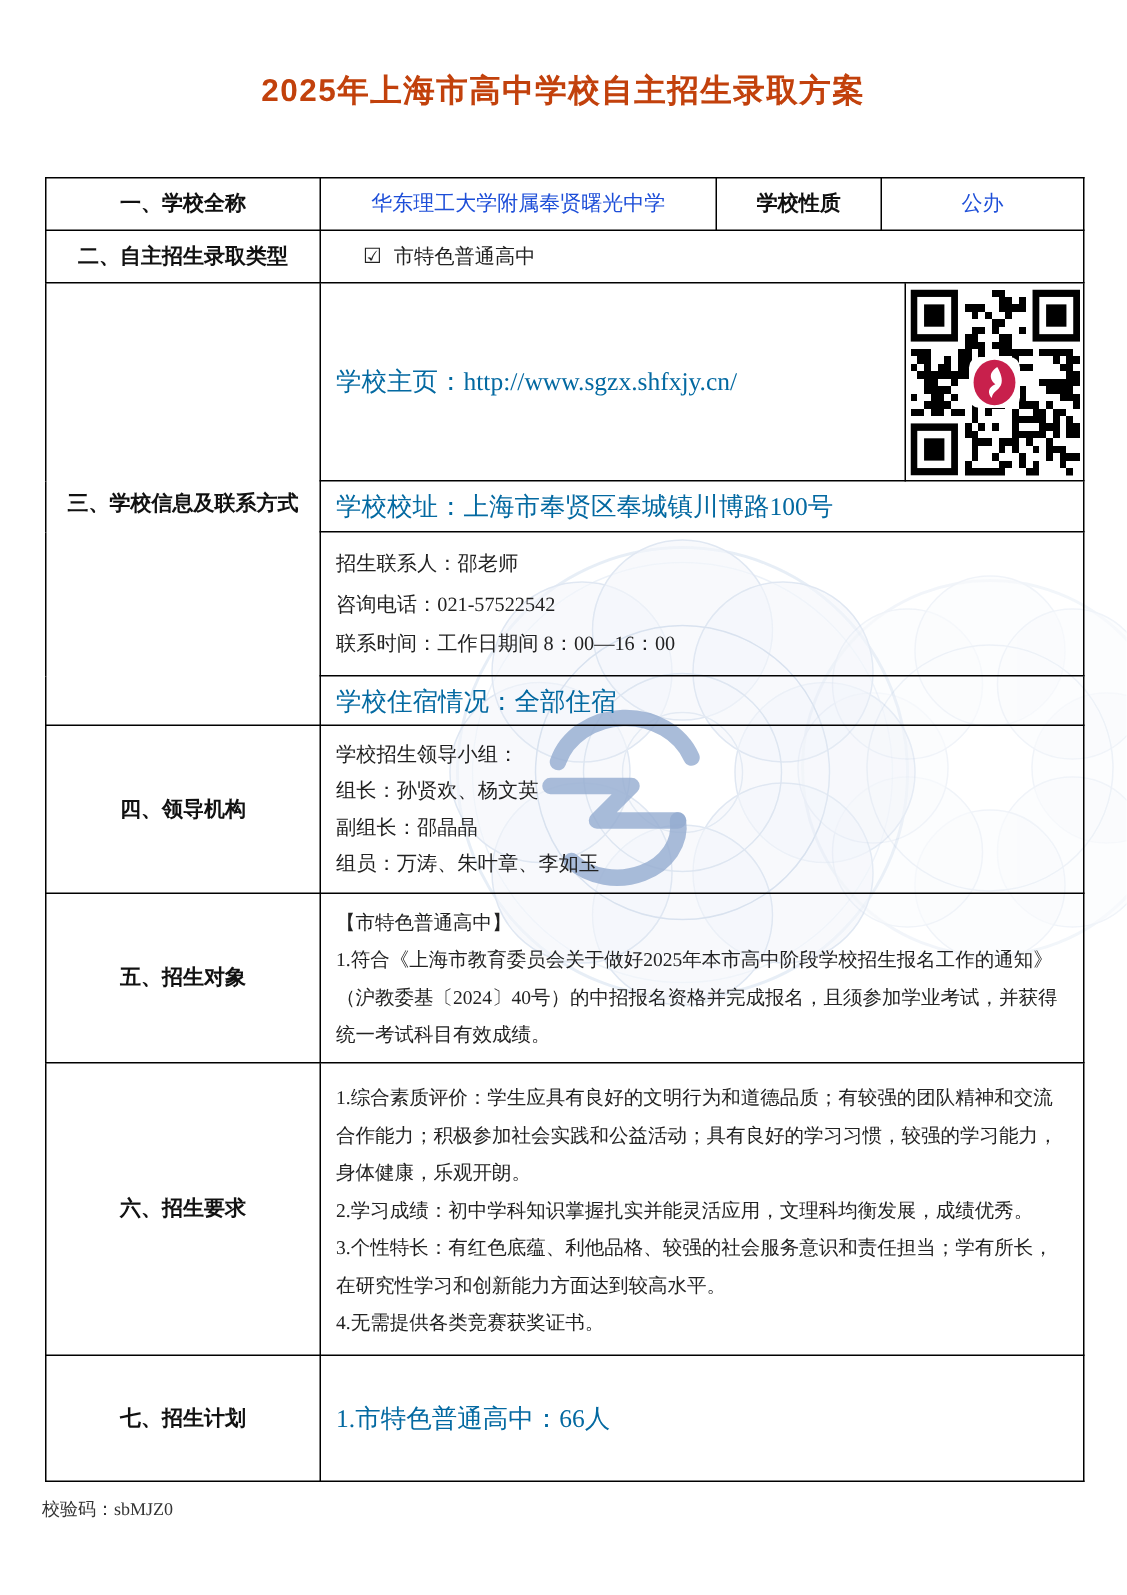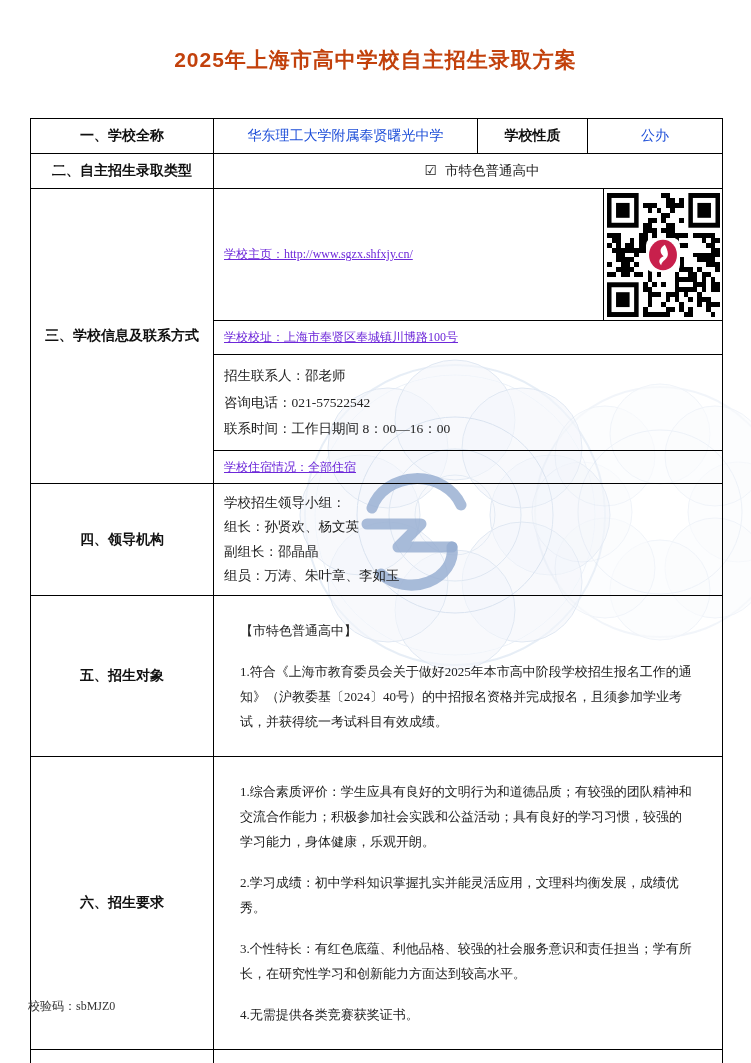--- a/index.html
+++ b/index.html
@@ -20,27 +20,27 @@
   }
   td{border:1px solid #000;padding:0;vertical-align:middle;background:transparent;}
   .r1 td{height:34px;} .r2 td{height:34px;} .r3 td{height:131px;}
   .r4 td{height:33px;} .r5 td{height:95px;} .r6 td{height:32px;}
   .r7 td{height:111px;} .r8 td{height:100px;} .r9 td{height:182px;} .r10 td{height:83px;margin-left:16px;}
   .lbl{
     font-family:"Liberation Sans","DejaVu Sans",sans-serif;font-weight:700;
     font-size:14px;text-align:center;color:#111;
   }
   .val-c{font-size:14px;text-align:center;color:#1d4ed8;}
-  .val-l{font-size:12px;text-align:left;padding-left:10px;color:#6d28d9;text-decoration:underline;}
-  .pad-28{padding-left:28px;font-size:13.5px;color:#222;text-align:center;}
+  .val-l{font-size:17px;text-align:left;padding-left:10px;color:#0369a1;}
+  .pad-28{padding-left:28px;font-size:13.5px;color:#222;}
   .checkbox{font-family:"DejaVu Sans",sans-serif;font-size:14px;margin-right:8px;}
   .lines{display:flex;flex-direction:column;justify-content:space-evenly;height:100%;box-sizing:border-box;padding:4px 12px 4px 10px;}
   .lines div{font-size:13.5px;line-height:20px;color:#222;}
   .para{padding:6px 14px 6px 10px;font-size:13px;line-height:25px;color:#222;}
-  .para .pline{margin:16px;}
+  .para .pline{margin:0;}
   .qr-wrap{position:relative;width:113px;height:124px;margin:3px auto;background:#fff;}
   .qr-wrap svg{display:block;width:113px;height:124px;}
   .qr-logo{
     position:absolute;left:50%;top:50%;width:34px;height:34px;margin:-17px 0 0 -17px;
     background:#fff;border-radius:7px;display:flex;align-items:center;justify-content:center;
   }
   .footer{
     position:absolute;left:28px;right:28px;top:998px;z-index:2;
     display:flex;justify-content:space-between;
     font-size:12px;color:#333;

